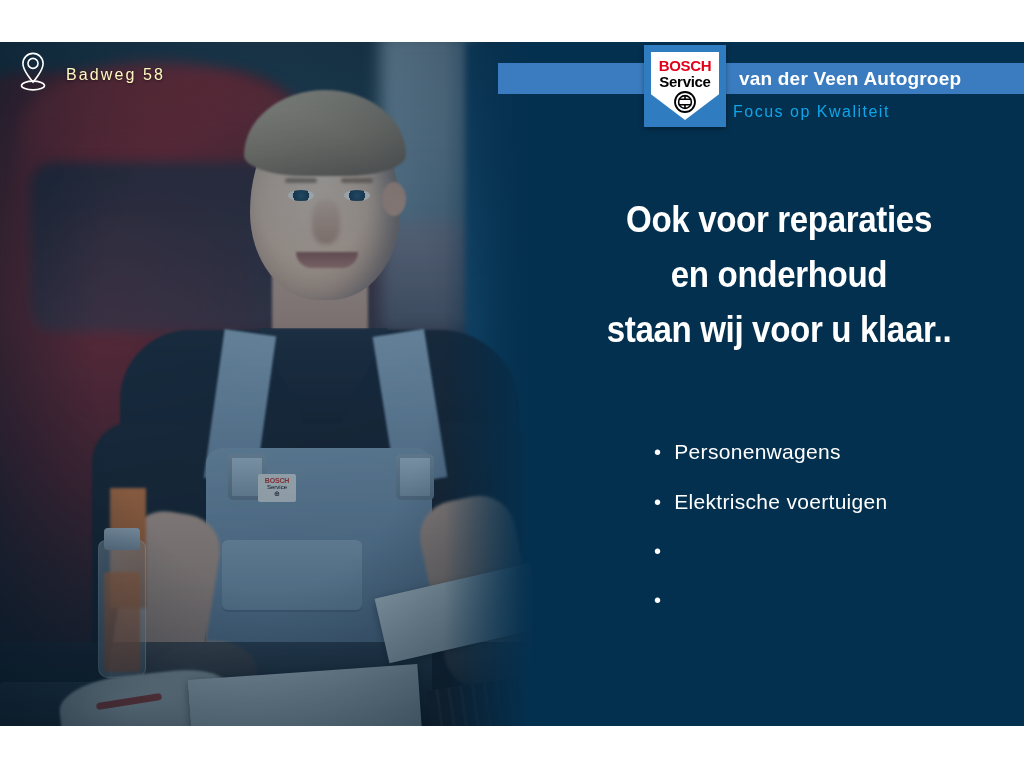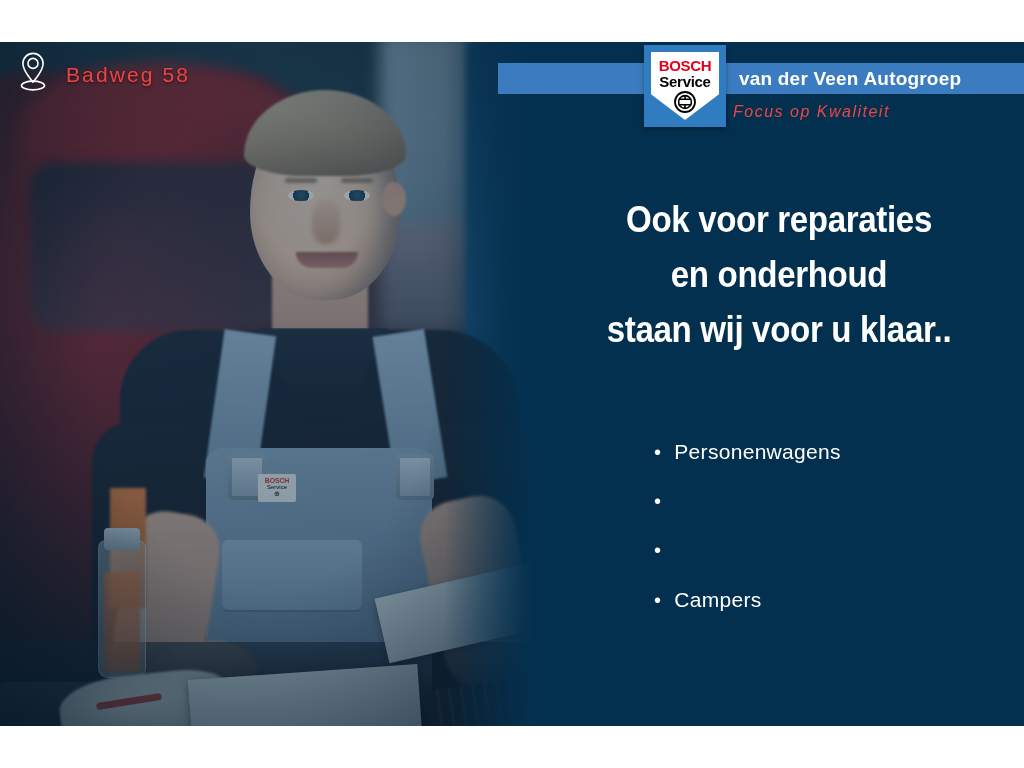--- a/index.html
+++ b/index.html
@@ -353,22 +353,22 @@
   .address {
     position: absolute;
     left: 16px; top: 8px;
     display: flex;
     align-items: center;
     gap: 16px;
     z-index: 6;
   }
   .pin-icon { width: 34px; height: 44px; flex: 0 0 auto; }
   .address-lines {
-    color: #ef4444;
-    font-size: 21px;
+    color: #fef9c3;
+    font-size: 16px;
     line-height: 27px;
     letter-spacing: 2.1px;
     text-shadow: 0 1px 3px rgba(0,0,0,.55);
     white-space: nowrap;
   }
 
   
   .info-pane {
     position: absolute;
     left: 534px; top: 0;
@@ -426,23 +426,22 @@
     align-items: center;
     color: #ffffff;
     font-size: 19px;
     font-weight: bold;
     letter-spacing: .2px;
     z-index: 3;
   }
   .brand-tagline {
     position: absolute;
     left: 199px; top: 61px;
-    color: #ef4444;
+    color: #0ea5e9;
     font-size: 16px;
-    font-style: italic;
     letter-spacing: 1.5px;
     z-index: 3;
   }
 
   .headline {
     position: absolute;
     left: 0; top: 150px;
     width: 490px;
     text-align: center;
     color: #ffffff;
@@ -583,24 +582,24 @@
       <div>staan wij voor u klaar..</div>
     </div>
 
     <ul class="services">
       <li>
         <span class="bullet">•</span>
         <span>Personenwagens</span>
       </li>
       <li>
         <span class="bullet">•</span>
+        <span>Elektrische voertuigen</span>
       </li>
       <li>
         <span class="bullet">•</span>
       </li>
       <li>
         <span class="bullet">•</span>
-        <span>Campers</span>
       </li>
     </ul>
 
   </div>
 </div>
 
 </body></html>

